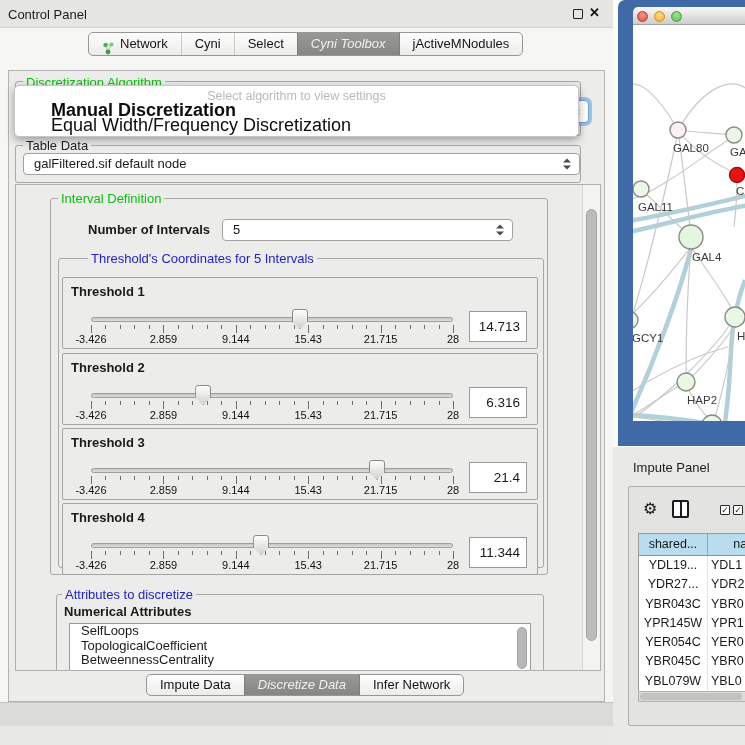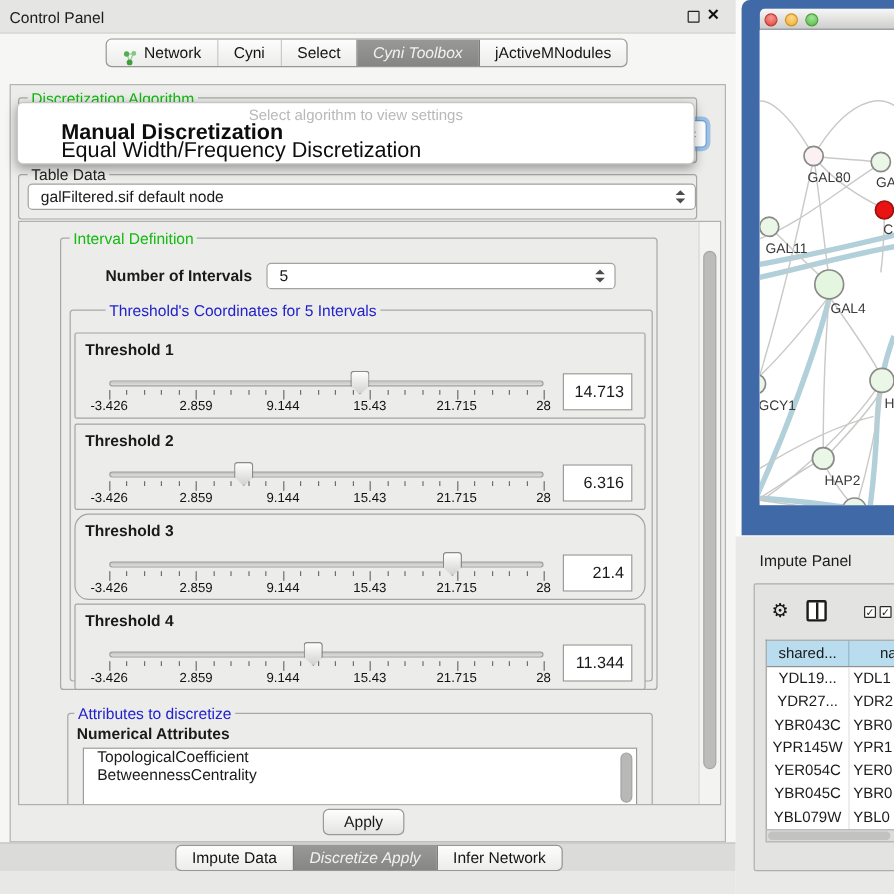--- a/index.html
+++ b/index.html
@@ -16,21 +16,21 @@
 
   
   .seg-group { position:absolute; display:flex; height:24px; border:1px solid #979795; border-radius:5px;
                background:linear-gradient(#fdfdfd,#ececea); overflow:hidden; }
   .seg { padding:0 13px; line-height:22px; font-size:13px; color:#141414; white-space:nowrap;
          border-left:1px solid #c9c9c7; display:flex; align-items:flex-end; gap:5px; }
   .seg:first-child { border-left:none; }
   .seg.selected { background:linear-gradient(#989896,#868684); color:#f1f1ef; border-left-color:#7e7e7c;font-style:italic; }
   .seg.selected + .seg { border-left-color:#7e7e7c; }
   #top-tabs { left:88px; top:32px; }
-  #bottom-tabs { left:146px; top:704px; height:22px; }
+  #bottom-tabs { left:146px; top:674px; height:22px; }
   #bottom-tabs .seg { line-height:20px; }
   #bottom-strip { position:absolute; left:0; top:702px; width:613px; height:24px; background:#dbdbd9; border-top:1px solid #c4c4c2; }
   #below-strip { position:absolute; left:0; top:726px; width:613px; height:19px; background:#e8e8e6; }
 
   
   #outer-panel { position:absolute; left:8px; top:70px; width:597px; height:632px; background:#ececea; border:1px solid #b4b4b2; }
 
   .group { position:absolute; border:1px solid #a8a8a6; border-radius:3px; }
   .group-label { position:absolute; font-size:13px; padding:0 3px; background:#ececea; white-space:nowrap; }
   .green-label { color:#12ba12; }
@@ -274,21 +274,21 @@
     <div class="th-labels">
               <span class="th-lab" style="left: -2px;">-3.426</span>
               <span class="th-lab" style="left: 70.4px;">2.859</span>
               <span class="th-lab" style="left: 142.8px;">9.144</span>
               <span class="th-lab" style="left: 215.2px;">15.43</span>
               <span class="th-lab" style="left: 287.6px;">21.715</span>
               <span class="th-lab" style="left: 360px;">28</span>
             </div>
     <div class="th-value">6.316</div>
   </div>
-          <div class="th-panel" style="top: 243px; border-radius: 12px;">
+          <div class="th-panel" style="top: 243px;">
     <span class="th-title">Threshold 3</span>
     <div class="th-track"></div>
     <div class="th-thumb" style="left: 305.974px;"></div>
     <div class="th-ticks">
               <div class="tick major" style="left: 28px;"></div>
               <div class="tick minor" style="left: 42.48px;"></div>
               <div class="tick minor" style="left: 56.96px;"></div>
               <div class="tick minor" style="left: 71.44px;"></div>
               <div class="tick minor" style="left: 85.92px;"></div>
               <div class="tick major" style="left: 100.4px;"></div>
@@ -365,40 +365,41 @@
             </div>
     <div class="th-value">11.344</div>
   </div>
         </div>
 
       <div class="group" style="left:40px; top:409px; width:488px; height:90px;"></div>
       <span class="group-label blue-label" style="left:46px; top:402px;">Attributes to discretize</span>
       <span id="attr-heading">Numerical Attributes</span>
       <div id="attr-list">
 
+      <div class="attr-item">SelfLoops</div>
           <div class="attr-item">TopologicalCoefficient</div>
           <div class="attr-item">BetweennessCentrality</div>
           <div id="attr-vscroll"></div>
         </div>
 
       <div id="sp-vscroll">
           <div class="thumb"></div>
         </div>
     </div>
 
     <div id="apply-btn">Apply</div>
   </div>
 
   <div id="bottom-strip"></div>
   <div id="bottom-tabs" class="seg-group">
     <div class="seg">
         <span>Impute Data</span>
       </div>
     <div class="seg selected">
-        <span>Discretize Apply</span>
+        <span>Discretize Data</span>
       </div>
     <div class="seg">
         <span>Infer Network</span>
       </div>
   </div>
   <div id="below-strip"></div>
 </div>
 
 <div id="net-window">
   <div id="net-titlebar">

